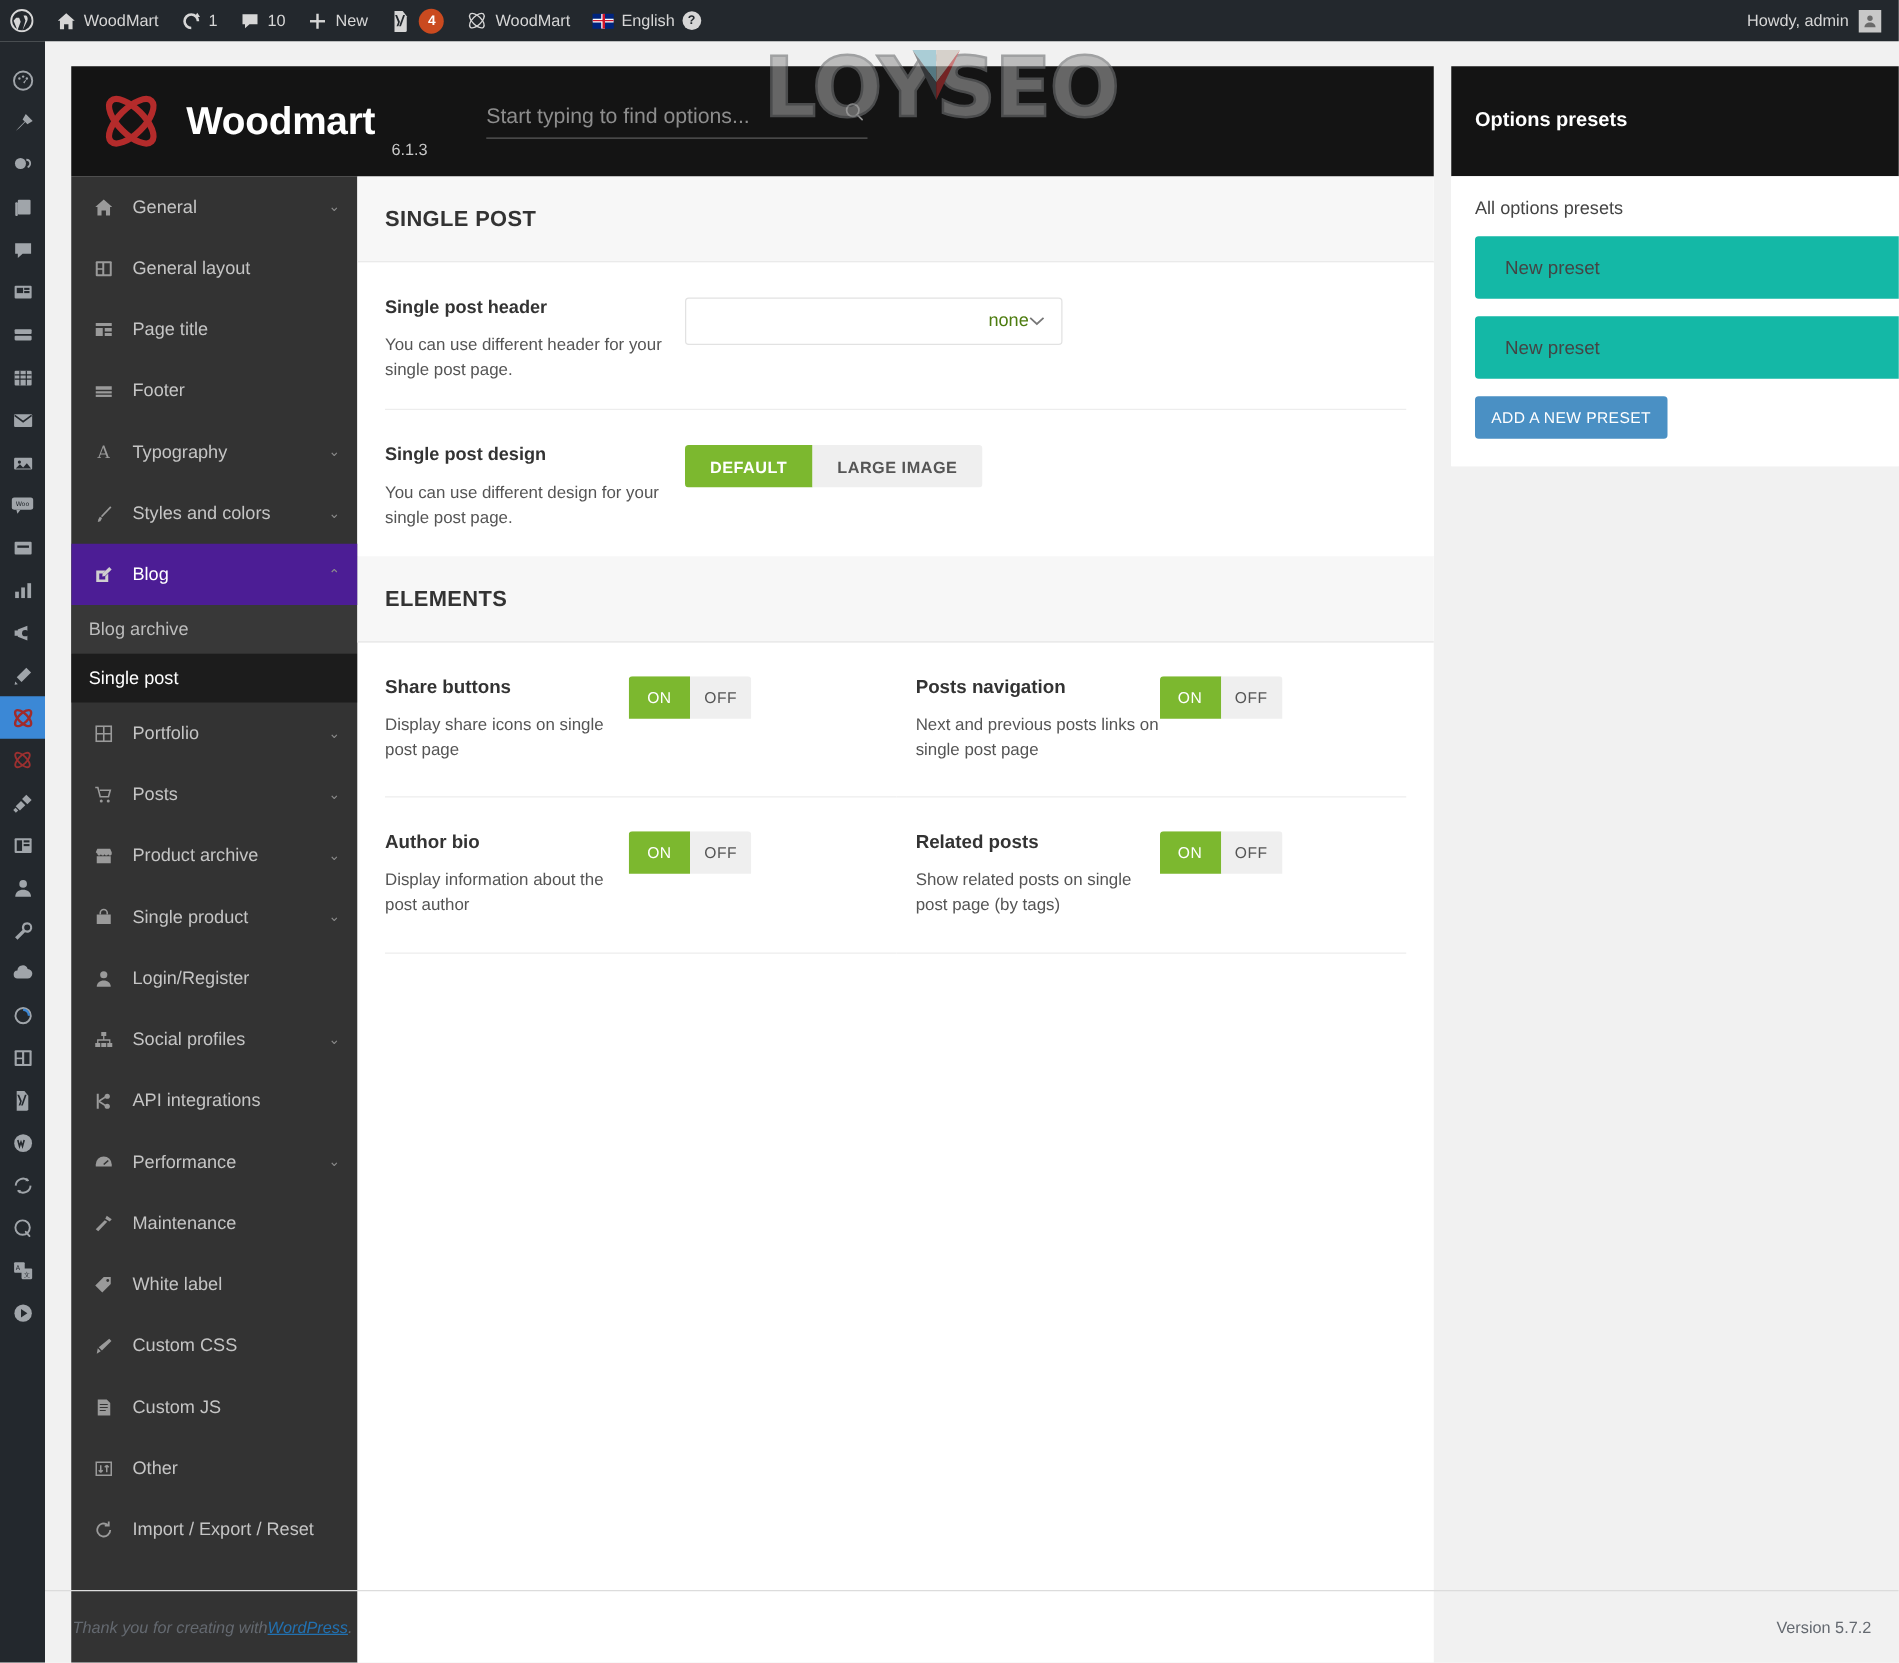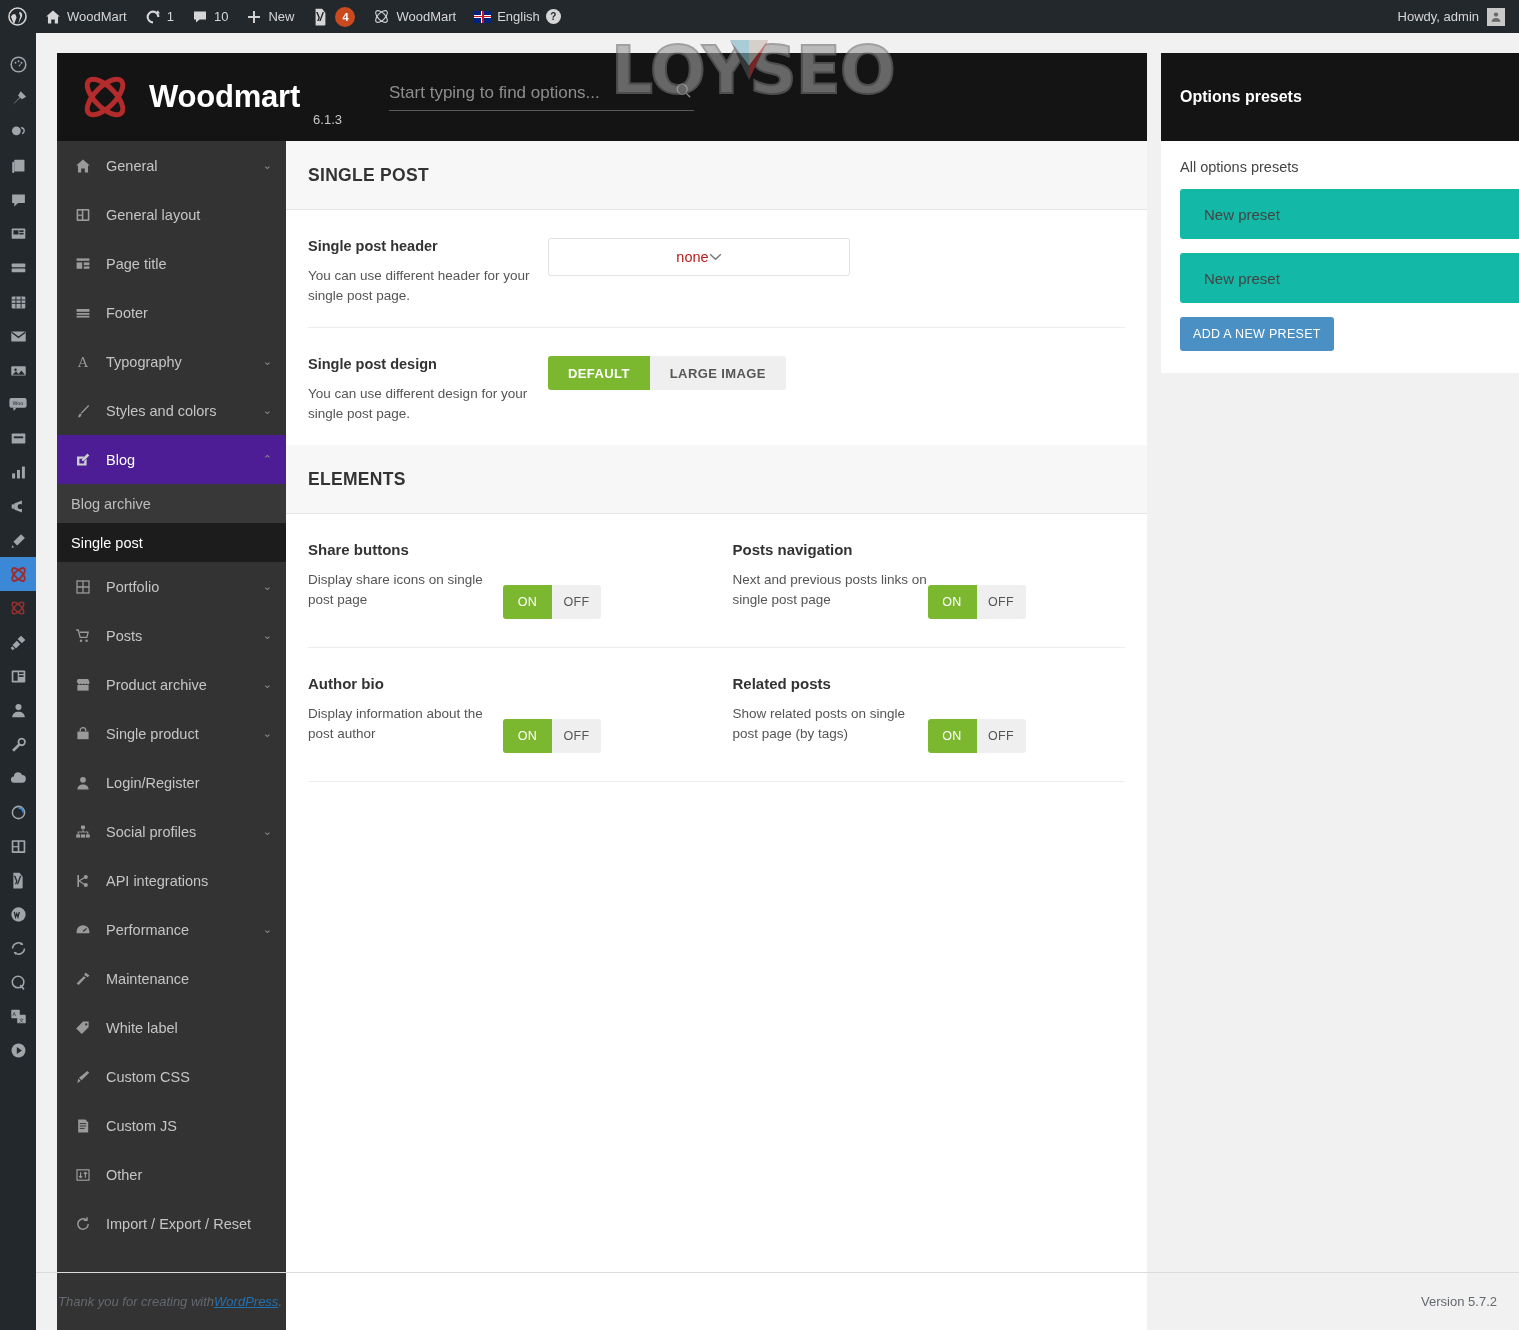--- a/index.html
+++ b/index.html
@@ -182,40 +182,40 @@
   .field-row.bordered { border-bottom: 1px solid #ededed; }
   .field-left { width: 240px; flex: none; padding-right: 14px; }
   .field-title { font-size: 14.5px; font-weight: 700; color: #333; margin-bottom: 12px; }
   .field-desc { font-size: 13.5px; color: #555; line-height: 1.45; }
   .field-right { flex: 1; }
 
   .wm-select {
     width: 302px; height: 38px;
     border: 1px solid #e2e2e2; border-radius: 3px;
     background: #fff;
-    display: flex; align-items: center; justify-content: center;
+    display: flex; align-items: center; justify-content: flex-end;
     padding: 0 13px;
-    font-size: 14.5px; color: #b91c1c;
+    font-size: 14.5px; color: #4d7c0f;
     cursor: pointer;
   }
   .wm-select .sel-chev { color: #777; font-size: 12px; }
 
   .btn-group { display: inline-flex; border-radius: 3px; overflow: hidden; }
   .btn-group .bg-btn {
     padding: 0 20px; height: 34px;
     display: inline-flex; align-items: center; justify-content: center;
     font-size: 13px; letter-spacing: .4px;
     background: #efefef; color: #555; cursor: pointer;
     border: none;
     font-family: "Liberation Sans", sans-serif;
     font-weight: bold;
   }
   .btn-group .bg-btn.on { background: #7cb82f; color: #fff; }
 
-  .toggle { display: inline-flex; border-radius: 3px; overflow: hidden; margin-top: 44px; }
+  .toggle { display: inline-flex; border-radius: 3px; overflow: hidden; }
   .toggle .tg {
     width: 49px; height: 34px;
     display: inline-flex; align-items: center; justify-content: center;
     font-size: 12.5px; letter-spacing: .4px;
     background: #efefef; color: #555; cursor: pointer;
   }
   .toggle .tg.on { background: #7cb82f; color: #fff; }
 
   
   .el-grid { display: flex; flex-wrap: wrap; padding: 0 22px; }

